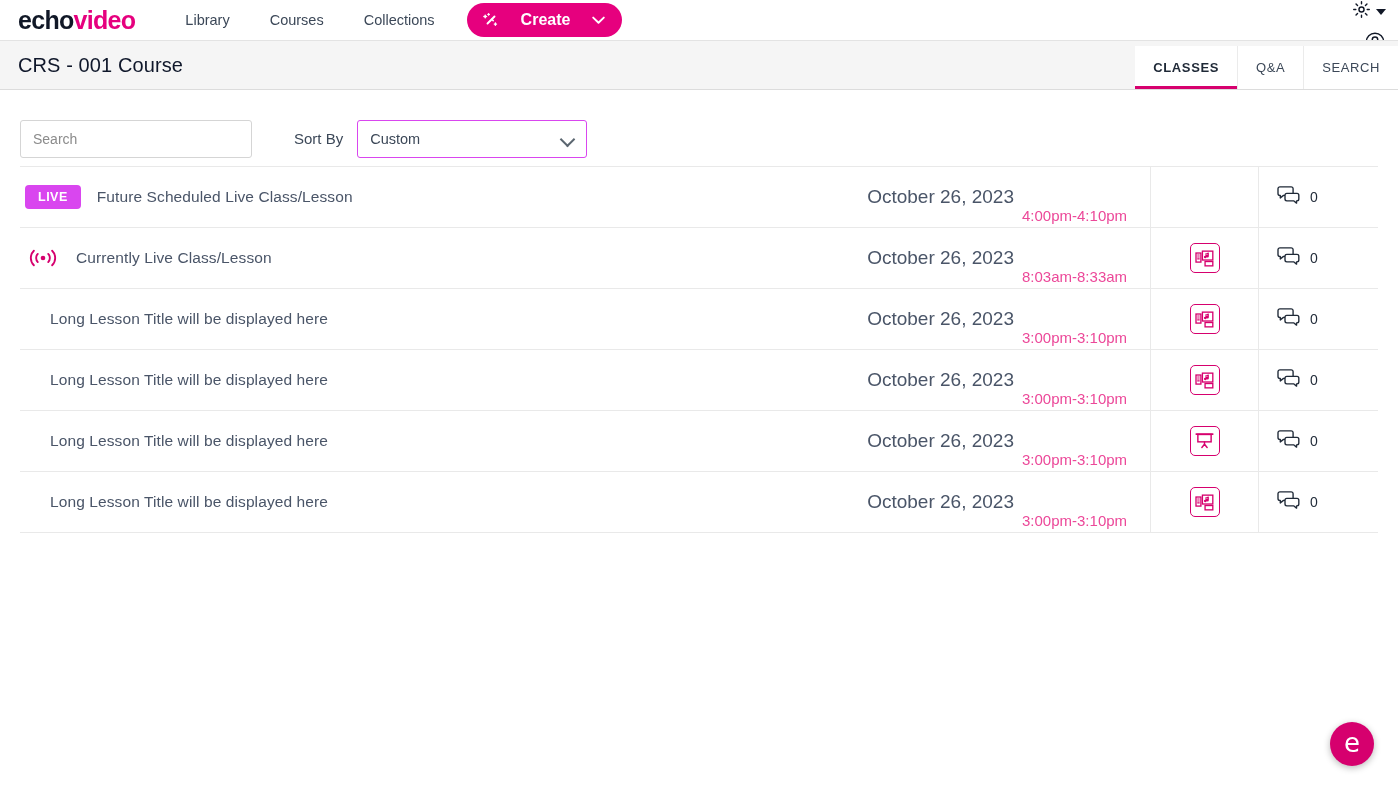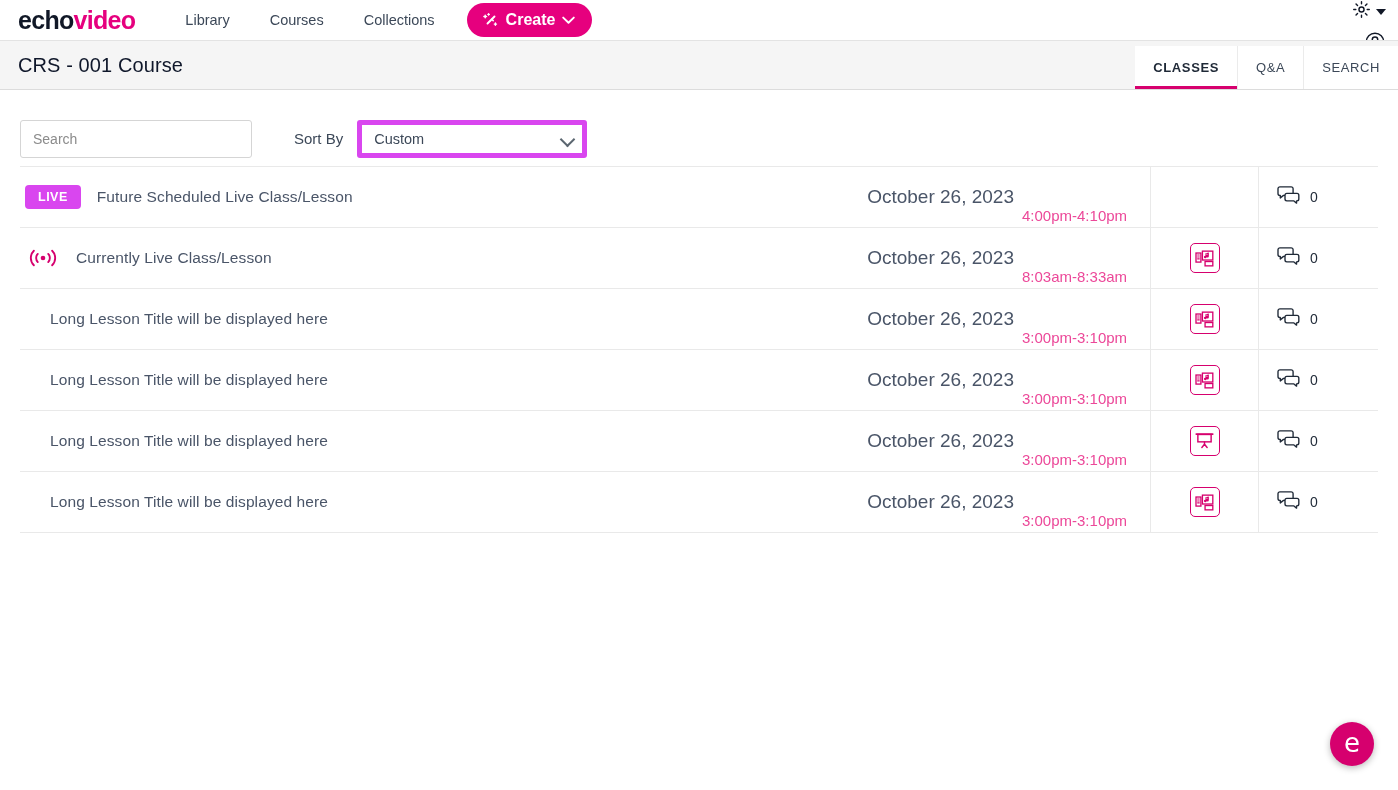--- a/index.html
+++ b/index.html
@@ -46,21 +46,21 @@
   }
 
   .create-btn {
     margin-left: 18px;
     height: 34px;
     background: #e6007e;
     color: #ffffff;
     border-radius: 17px;
     display: flex;
     align-items: center;
-    gap: 7px;
+    gap: 22px;
     padding: 0 17px 0 15px;
     font-size: 16px;
     font-weight: bold;
     cursor: pointer;
     white-space: nowrap;
   }
   .create-btn svg { display:block; }
 
   .topnav-right {
     position: absolute;
@@ -167,21 +167,21 @@
     color: #3c4858;
   }
   .select-wrap {
     position: relative;
     width: 230px;
     height: 38px;
   }
   .select-box {
     width: 100%;
     height: 100%;
-    border: 5px solid #d946ef;
+    border: 1px solid #d946ef;
     border-radius: 3px;
     background: #fff;
     display: flex;
     align-items: center;
     padding: 0 12px;
     font-size: 14.5px;
     color: #3c4858;
     cursor: pointer;
   }
   .chev {

